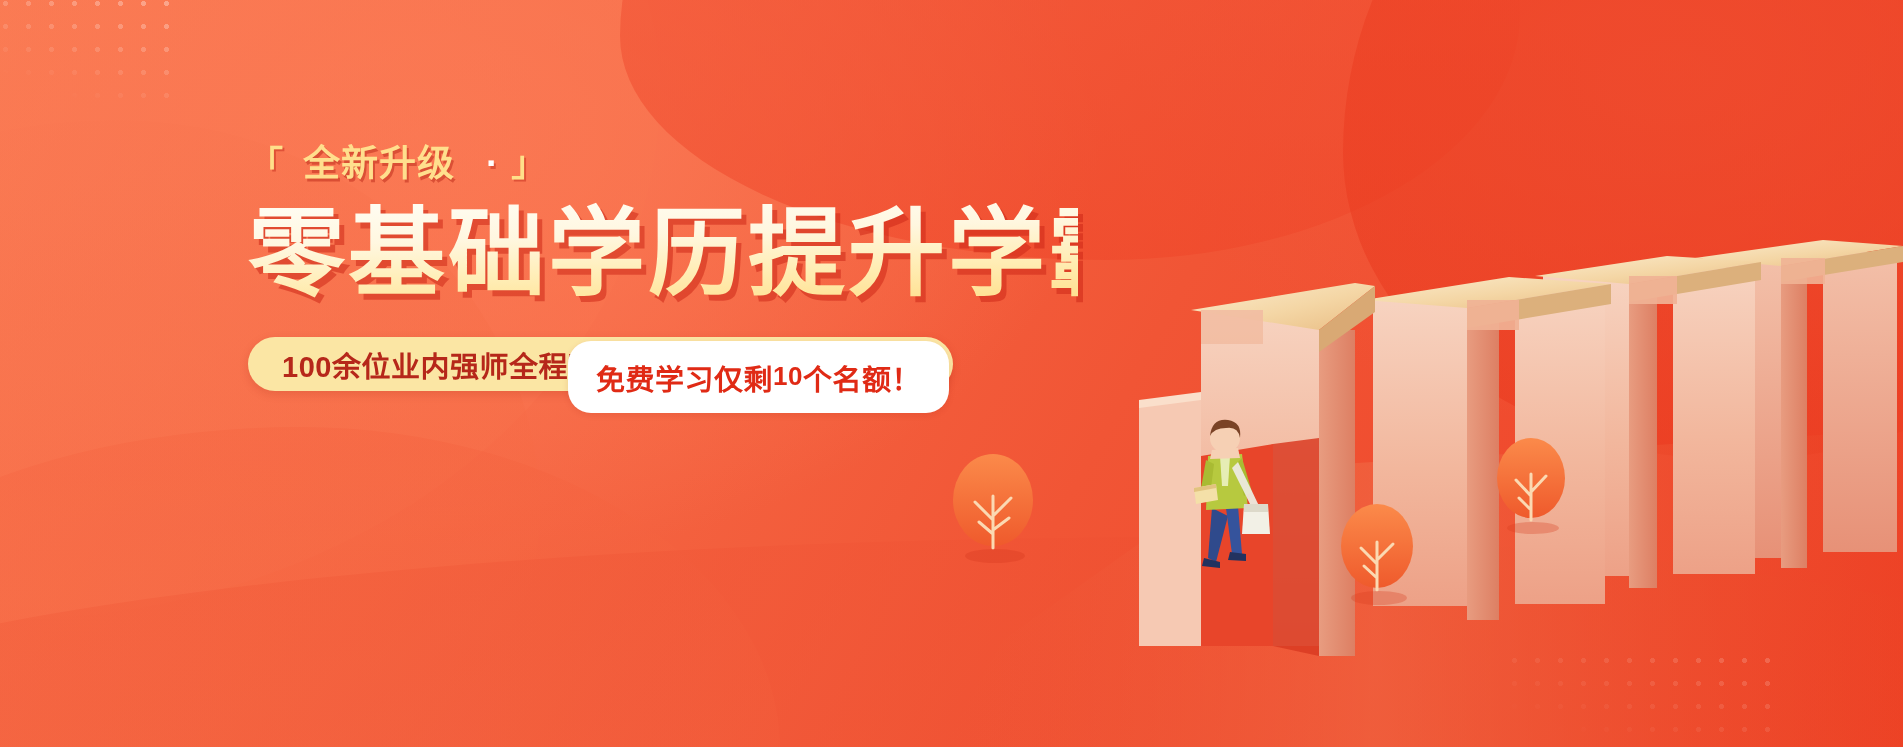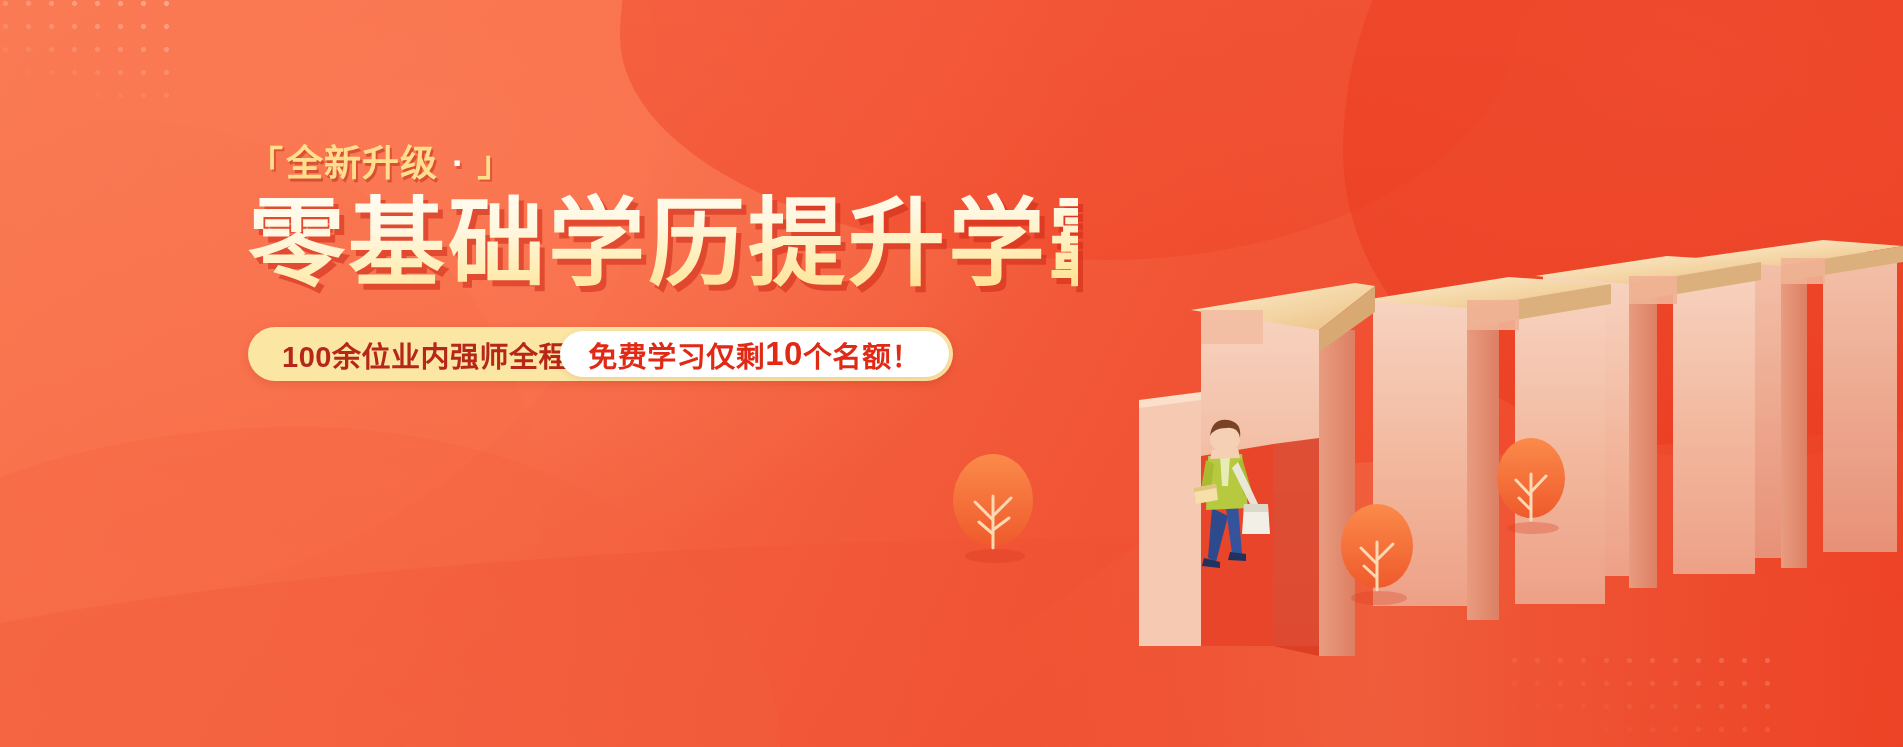--- a/index.html
+++ b/index.html
@@ -76,31 +76,31 @@
     display:flex;align-items:center;
     font-size:37px;font-weight:700;letter-spacing:1px;
     line-height:1;white-space:nowrap;
     height:50px;
   }
   .bracket{
     color:#ffe08a;font-size:35px;font-weight:700;
     text-shadow:2px 2px 0 rgba(189,32,20,.42);
   }
   .sub-gold{
-    color:#ffdf8d;margin:0 2px;
+    color:#ffdf8d;margin:0 19px;
     text-shadow:2px 3px 0 rgba(180,30,18,.45);
   }
   .sub-dot{color:#ffffff;margin:0 12px;text-shadow:2px 3px 0 rgba(180,30,18,.40);}
   .sub-white{
     color:#ffffff;
     text-shadow:2px 3px 0 rgba(180,30,18,.40);
   }
 
   .headline{
-    margin-top:4px;
+    margin-top:14px;
     font-size:97px;font-weight:900;line-height:1.08;
     letter-spacing:3px;white-space:nowrap;
     background:linear-gradient(178deg,#fffdf4 0%,#fff7e0 34%,#ffeeb8 62%,#ffdd86 100%);
     -webkit-background-clip:text;background-clip:text;
     -webkit-text-fill-color:transparent;color:transparent;
     filter:drop-shadow(5px 6px 0 rgba(206,40,24,.55));
   }
 
   .pills{
     display:flex;align-items:center;
@@ -115,29 +115,29 @@
     flex:0 0 auto;
     padding:0 36px 0 34px;
     color:#b6271a;
     font-size:29px;font-weight:700;letter-spacing:.5px;
     white-space:nowrap;
   }
   .pill-right{
     position:absolute;right:4px;top:4px;
     height:46px;
     display:flex;align-items:center;
-    padding:0 28px;
+    padding:13px 28px;
     background:#ffffff;
     border-radius:23px;
     color:#e02a15;
     font-size:29px;font-weight:800;letter-spacing:.5px;
     white-space:nowrap;
     box-shadow:0 2px 6px rgba(150,25,12,.12);
   }
-  .pill-right .num{font-size:33px;font-weight:900;}
+  .pill-right .num{font-size:26px;font-weight:900;}
 
   
   .illo{position:absolute;right:0;top:0;width:960px;height:747px;z-index:10;}
   .illo svg{display:block;width:100%;height:100%;}
 </style>
 </head>
 <body>
 
 <div class="banner">
 

